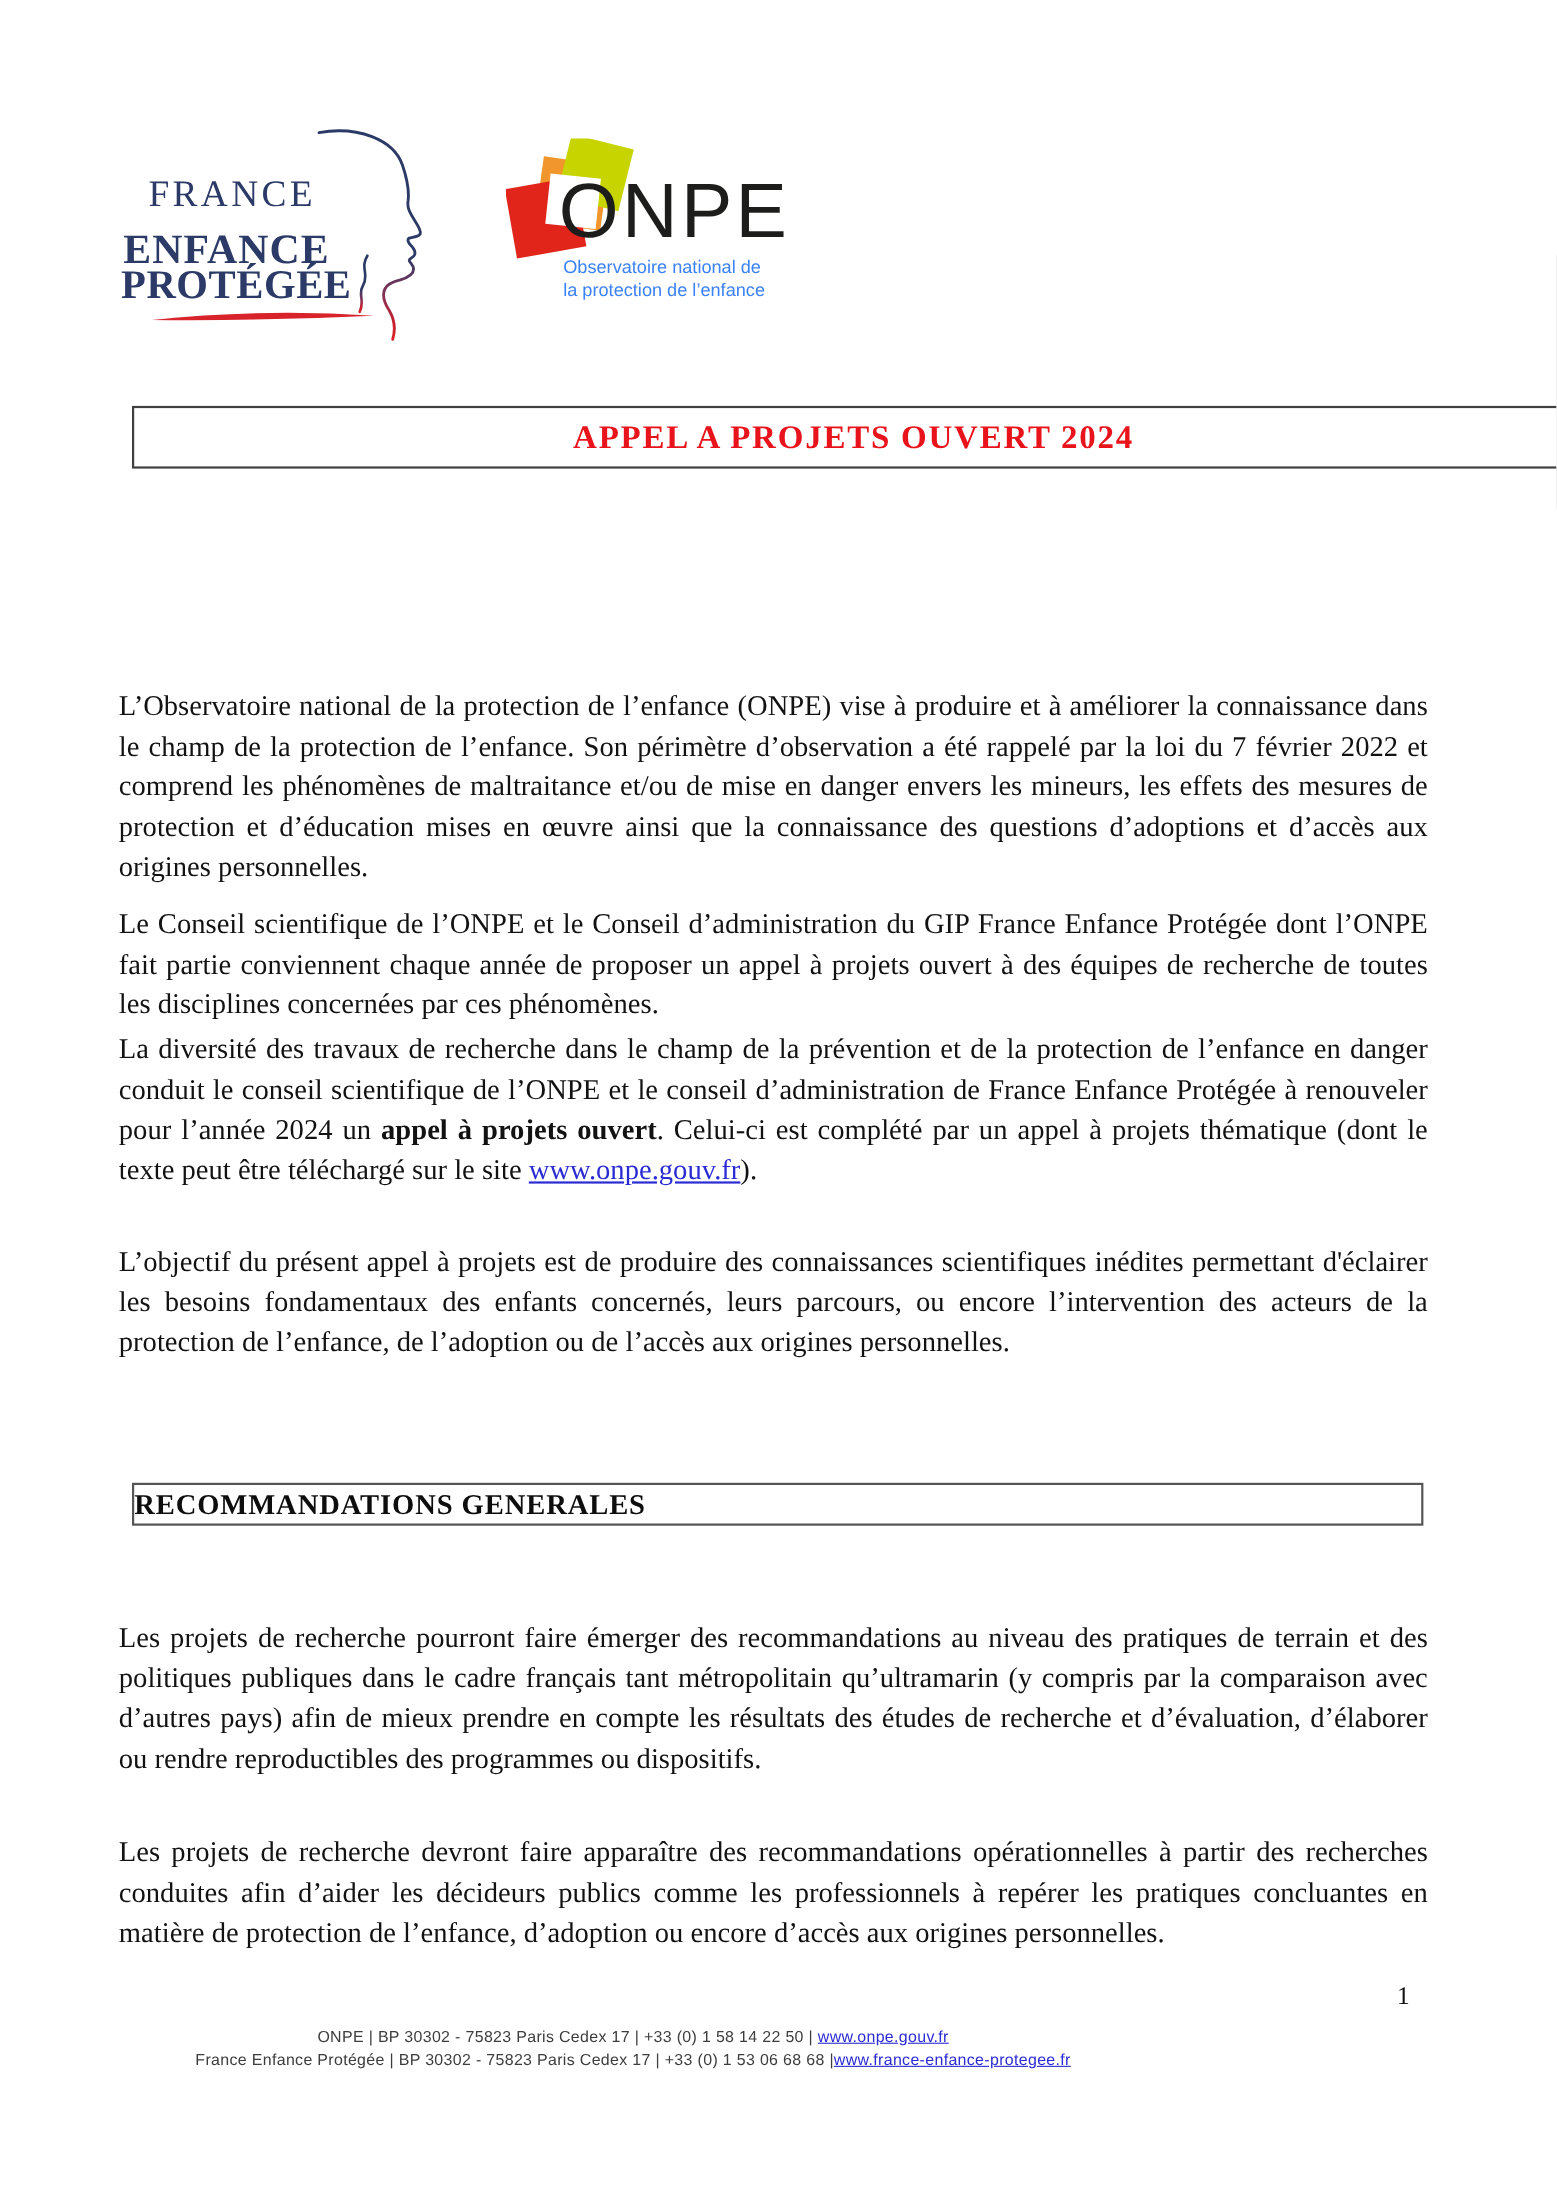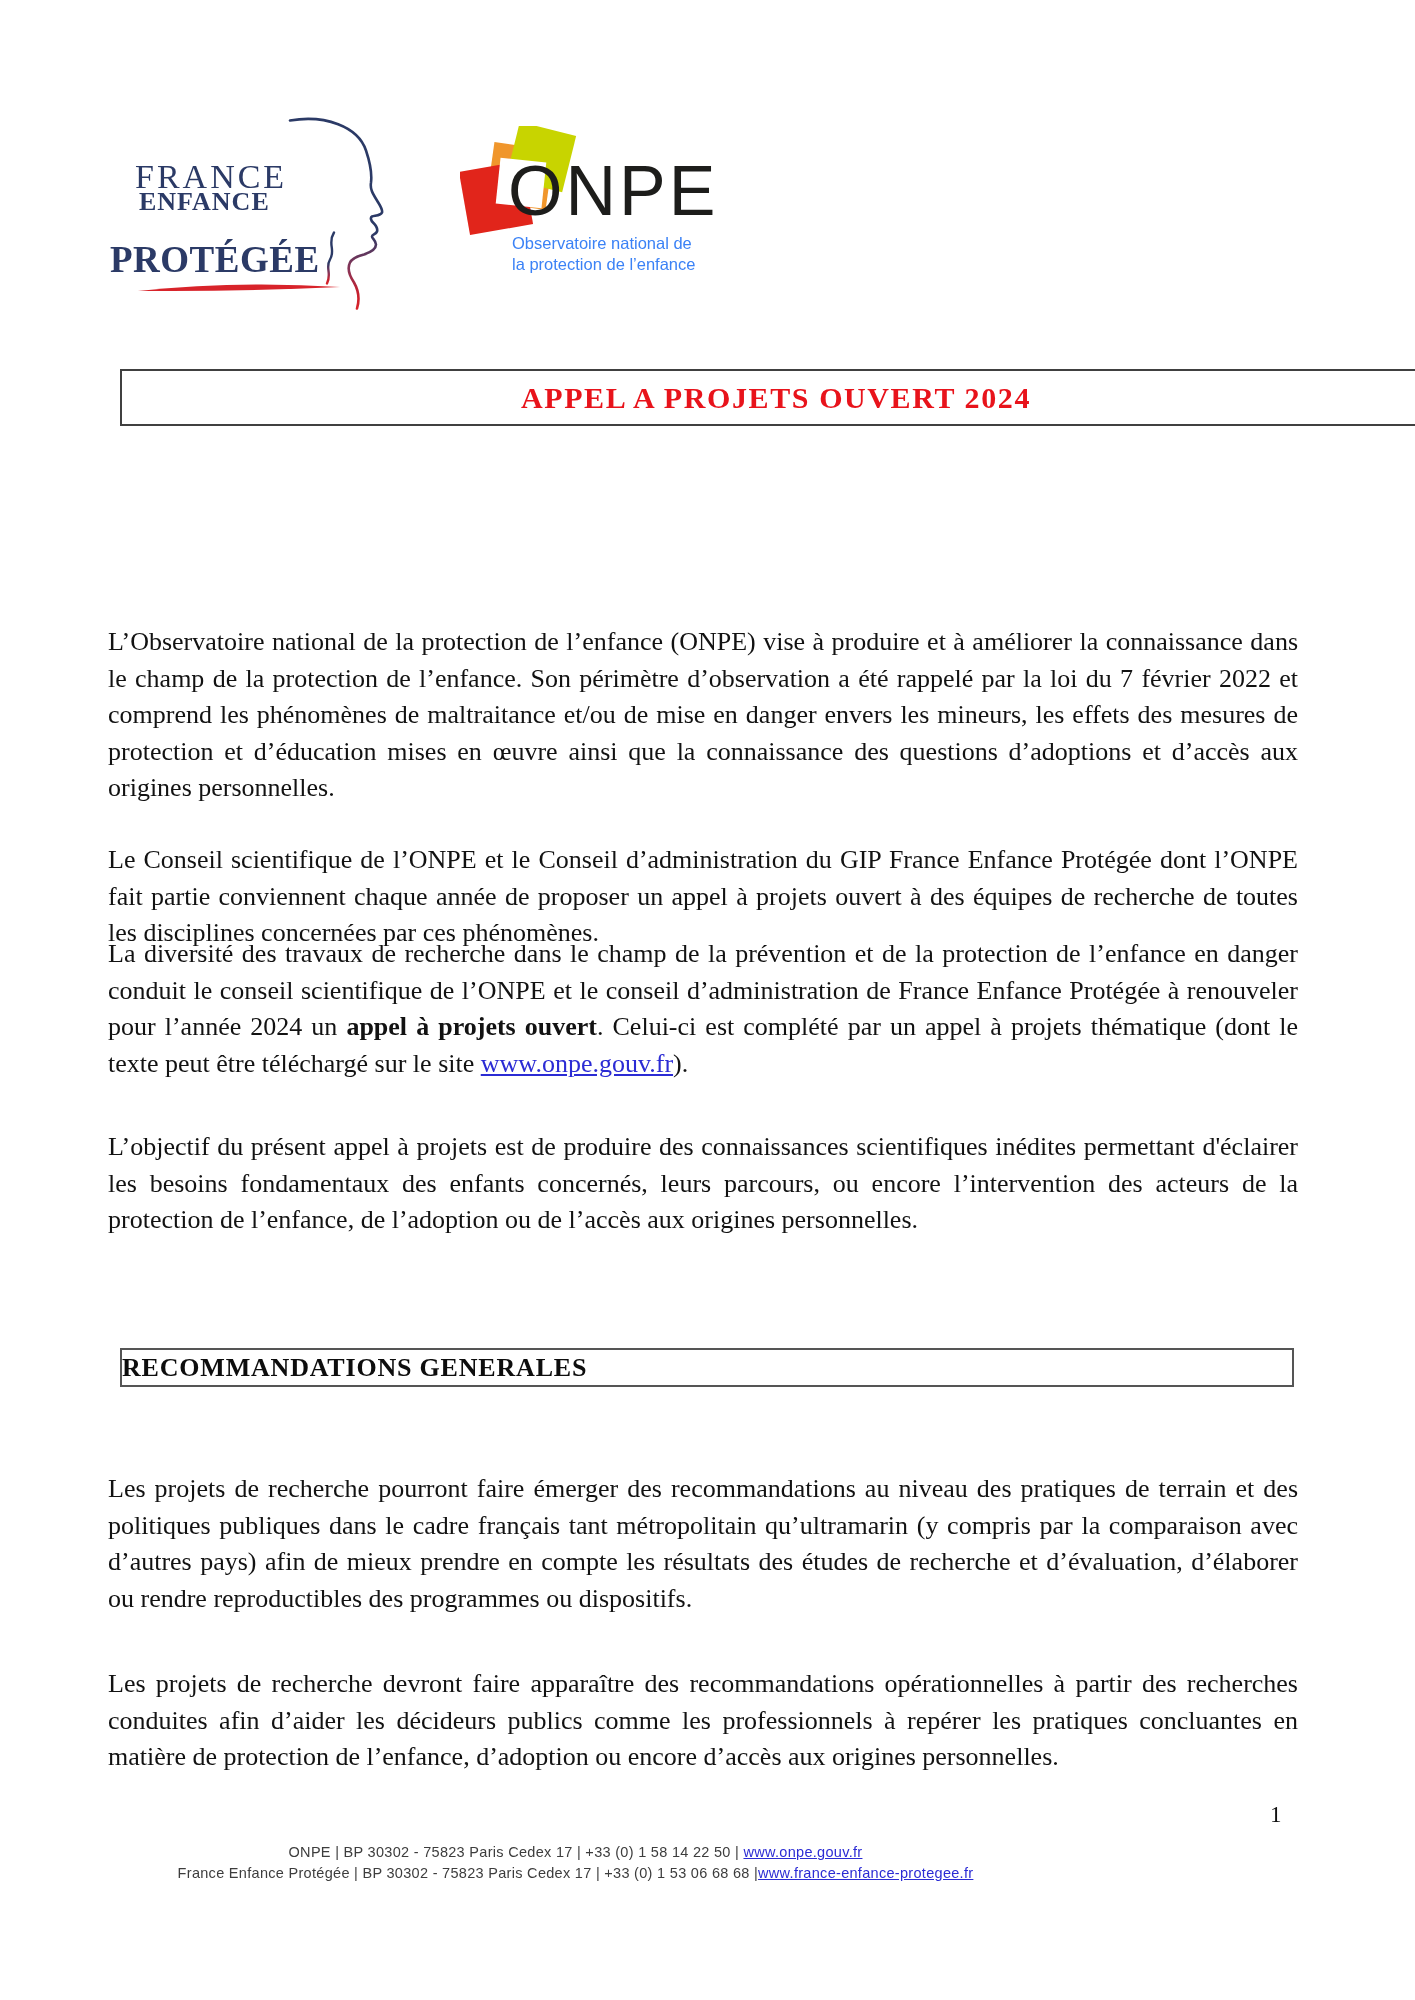--- a/index.html
+++ b/index.html
@@ -10,21 +10,21 @@
     margin: 0 auto;
     background: #ffffff;
     font-family: "Liberation Serif", "DejaVu Serif", serif;
     overflow: hidden;
   }
 
   
   .fep-logo { position: absolute; left: 108px; top: 112px; width: 300px; height: 215px; }
   .fep-line { position: absolute; color: #2b3a66; font-family: Liberation Serif, serif; line-height: 1; white-space: nowrap; }
   .fep-line1 { left: 27px; top: 48px;  font-size: 34px; font-weight: 400; letter-spacing: 3px; }
-  .fep-line2 { left: 4px;  top: 77px;  font-size: 26px; font-weight: 700; letter-spacing: 1px; margin-left: 27px; }
+  .fep-line2 { left: 4px;  top: 96px;  font-size: 38px; font-weight: 700; letter-spacing: 1px; }
   .fep-line3 { left: 2px;  top: 129px; font-size: 37px; font-weight: 700; letter-spacing: 0.5px; }
   .fep-swoosh { position: absolute; left: 27px; top: 171px; width: 208px; height: 10px; }
   .fep-profile { position: absolute; left: 172px; top: 2px; width: 120px; height: 205px; }
 
   
   .onpe-logo { position: absolute; left: 462px; top: 120px; width: 280px; height: 180px; }
   .onpe-squares { position: absolute; left: -2px; top: 6px; width: 130px; height: 130px; }
   .onpe-acronym {
     position: absolute; left: 46px; top: 36px;
     font-family: "Liberation Sans", sans-serif;
@@ -54,21 +54,21 @@
 
   
   .para {
     position: absolute; left: 108px; width: 1190px;
     font-size: 26px; line-height: 36.5px;
     text-align: justify; color: #121212;
   }
   .heading { font-weight: 700; }
   .pos-heading { top: 524px; }
   .pos-p1 { top: 624px; }
-  .pos-p2 { top: 822px; margin-top: 20px; }
+  .pos-p2 { top: 822px; }
   .pos-p3 { top: 936px; }
   .pos-p4 { top: 1129px; }
   .pos-p5 { top: 1471px; }
   .pos-p6 { top: 1666px; }
   .bold-inline { font-weight: 700; }
   .body-link { color: #2b2bd4; text-decoration: underline; cursor: pointer; }
 
   
   .page-number { position: absolute; left: 1270px; top: 1802px; font-size: 23px; color: #111; }
   .footer {

